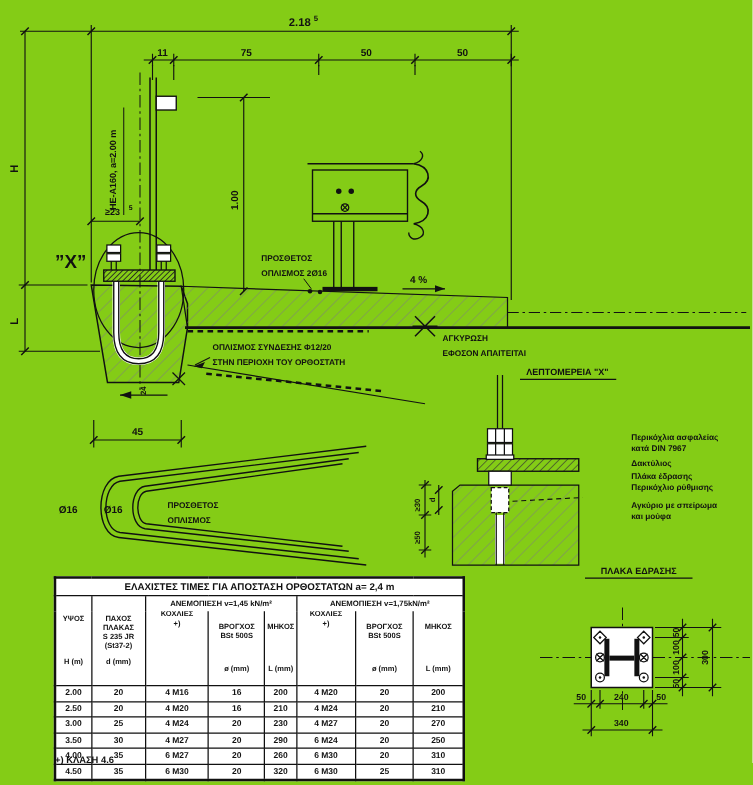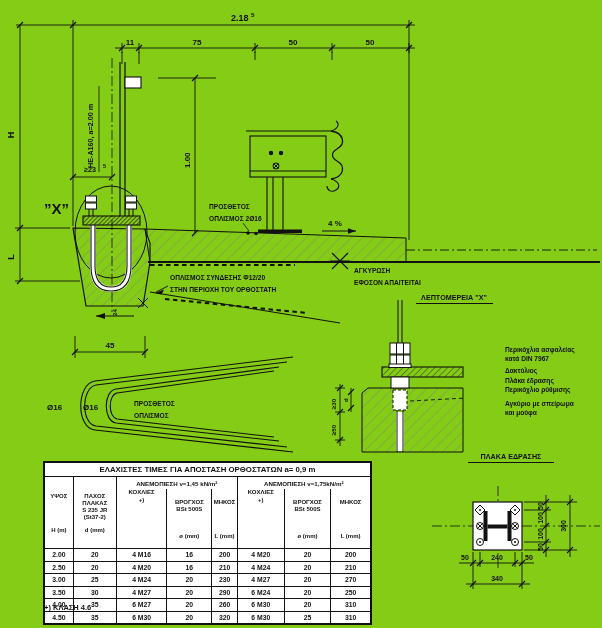--- a/index.html
+++ b/index.html
@@ -291,21 +291,21 @@
           <col style="width:43px">
           <col style="width:50px">
           <col style="width:45px">
       <col style="width:25px">
           <col style="width:47px">
           <col style="width:46px">
           <col style="width:40px">
     </colgroup>
     <thead>
       <tr>
-        <th colspan="8" class="title-cell">ΕΛΑΧΙΣΤΕΣ ΤΙΜΕΣ ΓΙΑ ΑΠΟΣΤΑΣΗ ΟΡΘΟΣΤΑΤΩΝ a= 0,9 m</th>
+        <th colspan="8" class="title-cell">ΕΛΑΧΙΣΤΕΣ ΤΙΜΕΣ ΓΙΑ ΑΠΟΣΤΑΣΗ ΟΡΘΟΣΤΑΤΩΝ a= 2,4 m</th>
       </tr>
       <tr>
         <th rowspan="2" class="rspan">
           <div class="hsplit"><span class="mid">ΥΨΟΣ</span><span>H (m)</span></div>
         </th>
         <th rowspan="2" class="rspan">
           <div class="hsplit"><span class="mid">ΠΑΧΟΣ
 ΠΛΑΚΑΣ
 S 235 JR
 (St37-2)</span><span>d (mm)</span></div>

